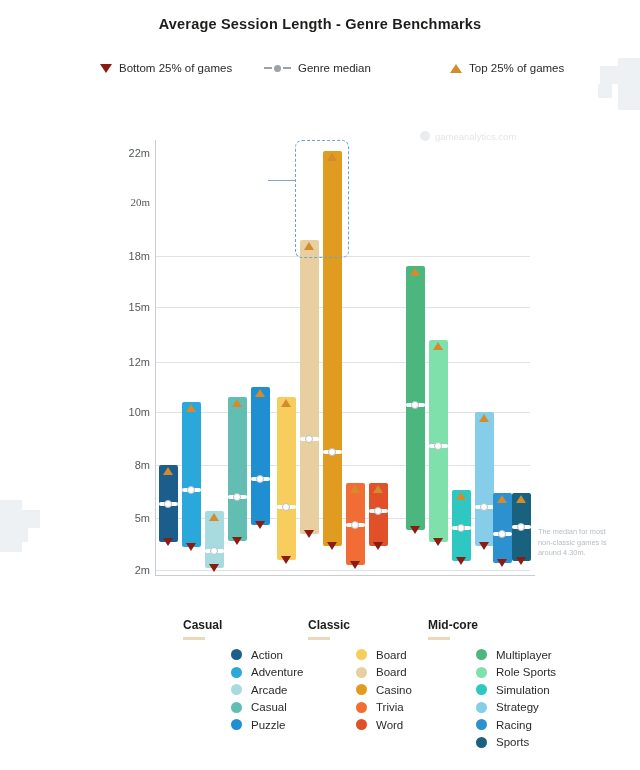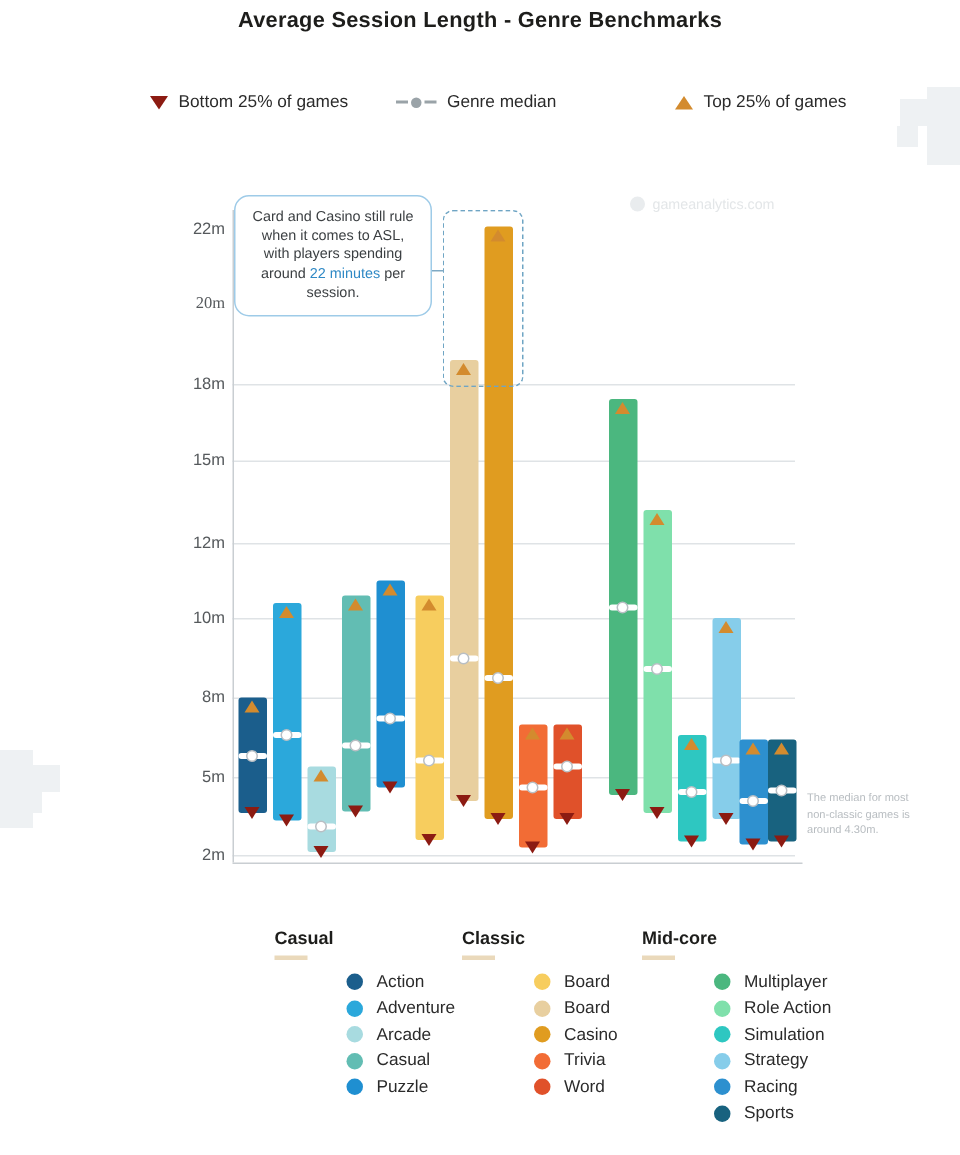--- a/index.html
+++ b/index.html
@@ -13,21 +13,21 @@
   }
   .deco{position:absolute;background:#eef1f3;}
   #deco-tr-1{right:0;top:58px;width:22px;height:52px;}
   #deco-tr-2{right:22px;top:66px;width:18px;height:18px;}
   #deco-tr-3{right:28px;top:84px;width:14px;height:14px;}
   #deco-bl-1{left:0;top:500px;width:22px;height:52px;}
   #deco-bl-2{left:22px;top:510px;width:18px;height:18px;}
   #deco-bl-3{left:14px;top:528px;width:14px;height:14px;}
 
   #chart-title{
-    position:absolute;left:0;top:6px;width:640px;
+    position:absolute;left:0;top:16px;width:640px;
     text-align:center;font-size:14.5px;font-weight:bold;color:#1d1d1b;
     letter-spacing:.2px;
   }
 
   #legend-markers{position:absolute;left:0;top:62px;width:640px;height:26px;}
   .lm{position:absolute;display:flex;align-items:center;gap:7px;font-size:11.5px;color:#2b2b2b;}
   #lm-bottom{left:100px;}
   #lm-median{left:264px;}
   #lm-top{left:450px;}
   .tri-down{width:0;height:0;border-left:6px solid transparent;border-right:6px solid transparent;border-top:9px solid #8c1b12;}
@@ -235,23 +235,20 @@
       <div class="cap-down" style="left: 497px; top: 559.067px;"></div>
       <div class="bar" title="Sports" style="left: 511.5px; top: 493.267px; width: 19px; height: 68.0667px; background: rgb(24, 98, 127);"></div>
       <div class="medline" style="left: 511.5px; top: 524.667px; width: 19px;"></div>
       <div class="meddot" style="left: 517px; top: 522.667px;"></div>
       <div class="cap-up" style="left: 516px; top: 495.267px;"></div>
       <div class="cap-down" style="left: 516px; top: 557.333px;"></div>
     </div>
 
   <div id="highlight-box"></div>
   <div id="callout-leader"></div>
-  <div id="callout">
-    <span>Card and Casino still rule when it comes to ASL, with players spending around </span><span class="hl">22 minutes</span><span> per session.</span>
-  </div>
 
   <div id="watermark">
     <span class="wm-circ"></span>
     <span>gameanalytics.com</span>
   </div>
 
   <div id="side-note">The median for most non-classic games is around 4.30m.</div>
 </div>
 
 <div id="legend">
@@ -305,21 +302,21 @@
     </div>
   <div class="lg-col" id="lg-midcore">
       <div class="lg-head">Mid-core</div>
       <div class="lg-rule"></div>
       <div class="lg-item">
         <span class="lg-swatch" style="background: rgb(75, 183, 127);"></span>
         <span>Multiplayer</span>
       </div>
       <div class="lg-item">
         <span class="lg-swatch" style="background: rgb(127, 224, 171);"></span>
-        <span>Role Action</span>
+        <span>Role Sports</span>
       </div>
       <div class="lg-item">
         <span class="lg-swatch" style="background: rgb(46, 199, 193);"></span>
         <span>Simulation</span>
       </div>
       <div class="lg-item">
         <span class="lg-swatch" style="background: rgb(134, 205, 234);"></span>
         <span>Strategy</span>
       </div>
       <div class="lg-item">

